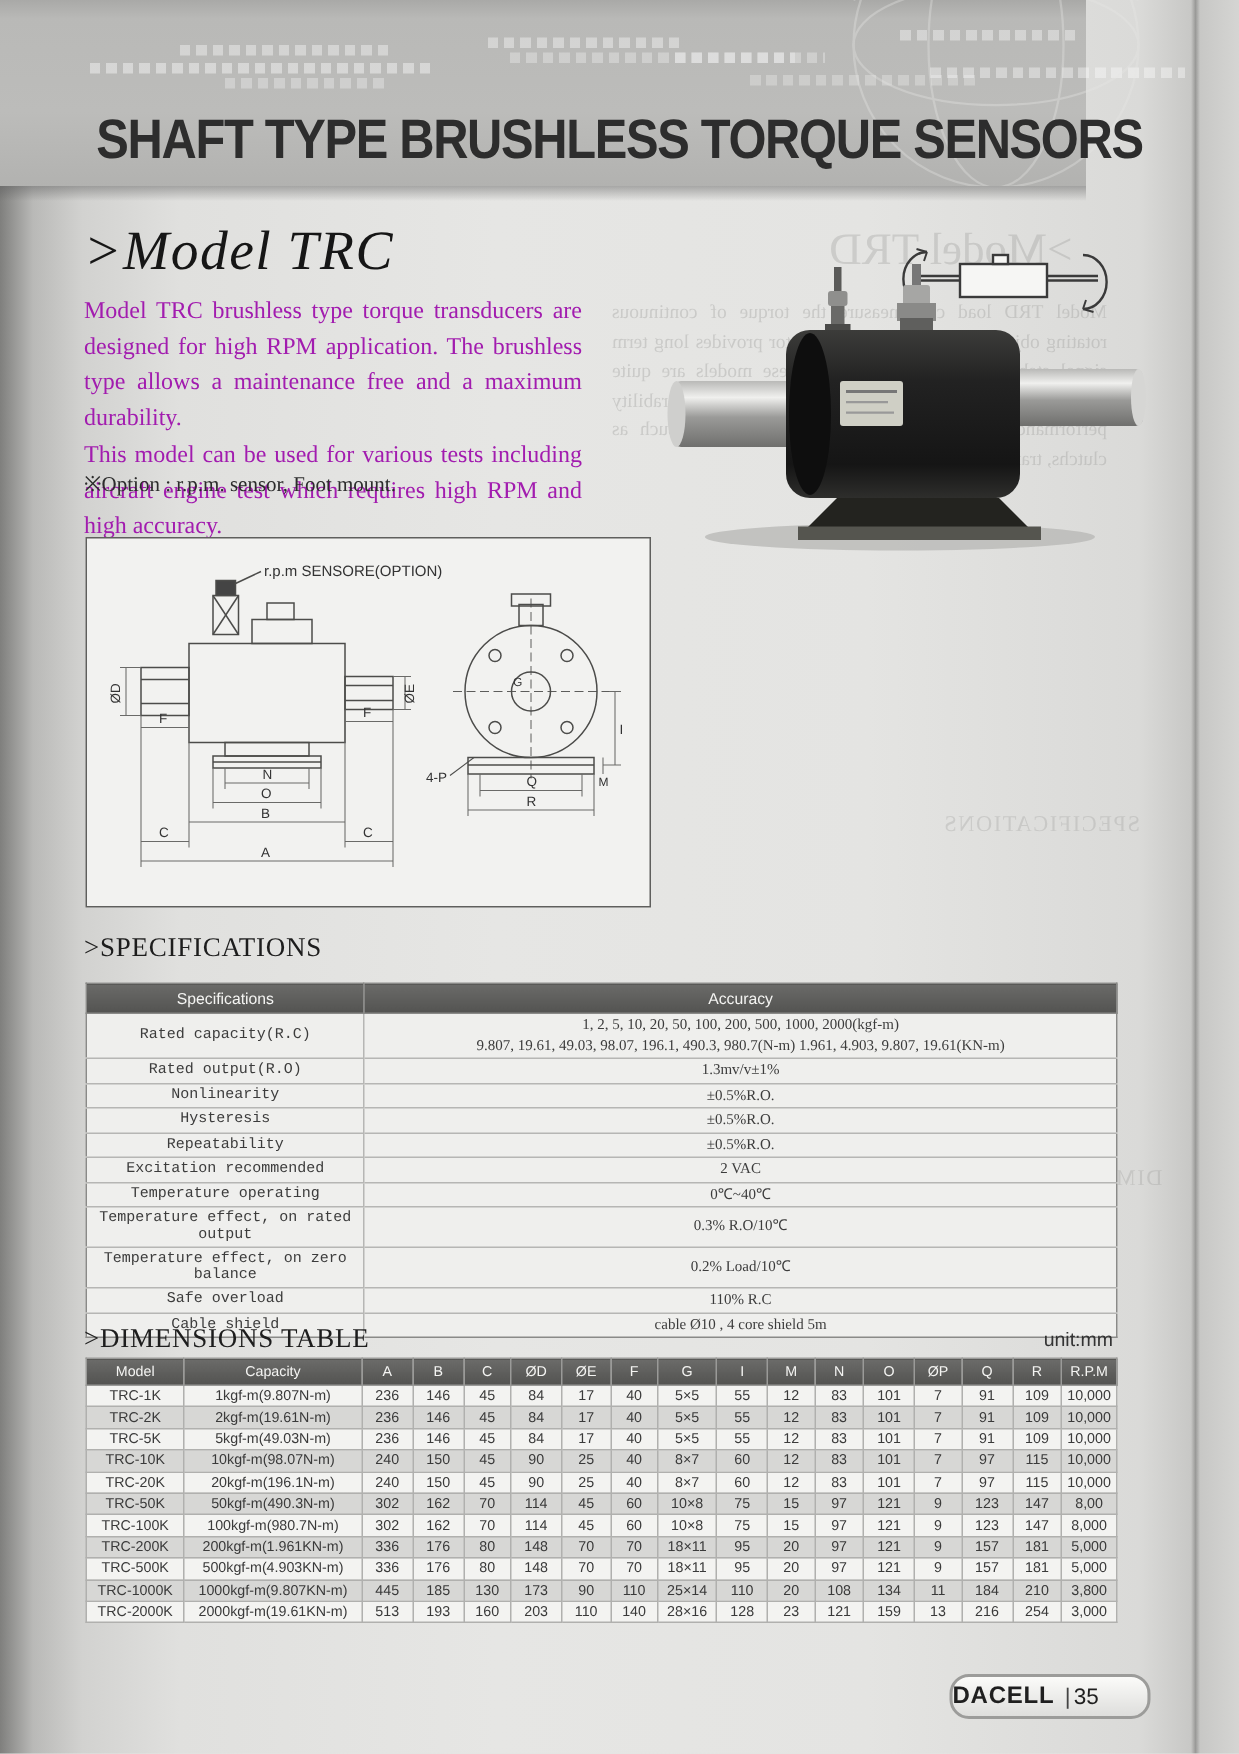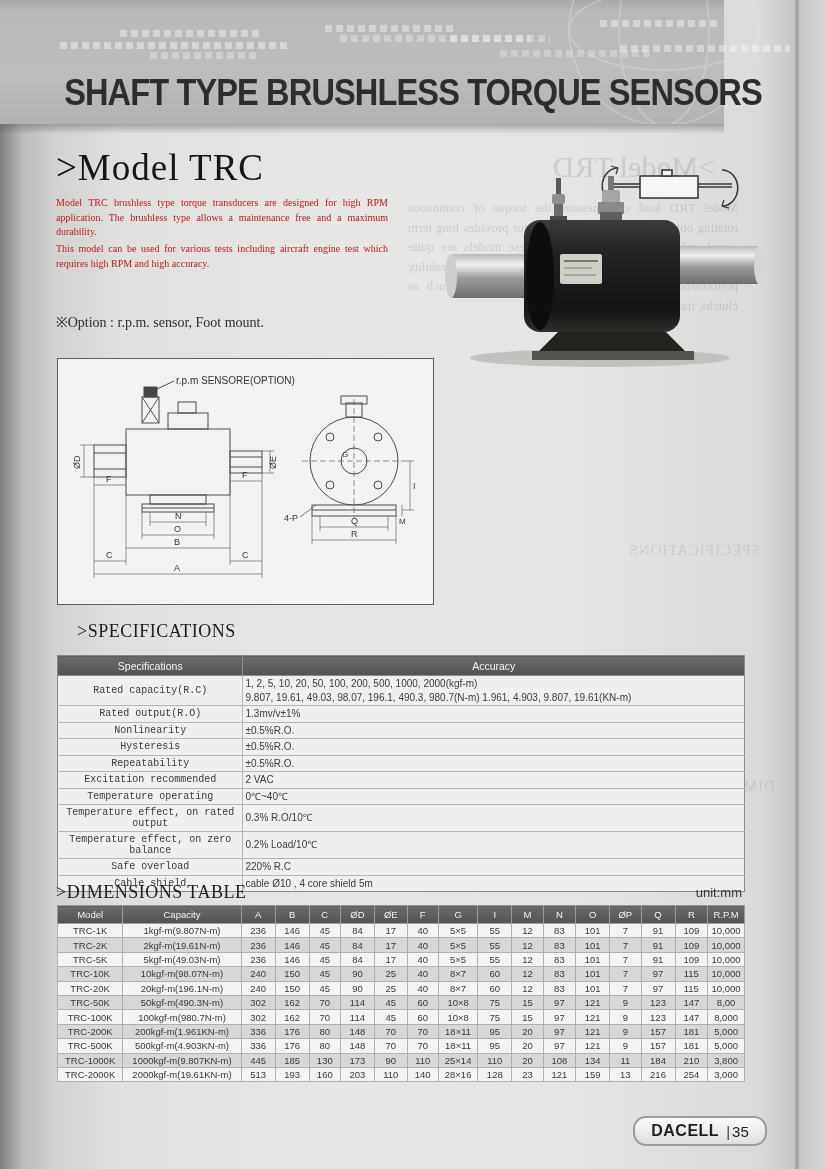--- a/index.html
+++ b/index.html
@@ -27,26 +27,26 @@
     position:absolute;left:0;top:72px;width:826px;text-align:center;
     font-family:"Liberation Sans",sans-serif;font-weight:bold;
     font-size:37px;color:#2d2d2d;letter-spacing:-1px;
     transform:scaleX(.88);transform-origin:center;
     white-space:nowrap;
   }
   
   .section-h1{
     position:absolute;left:56px;top:146px;
     font-family:"Liberation Serif","DejaVu Serif",serif;
-    font-size:37px;color:#161616;letter-spacing:1px;
+    font-size:37px;color:#161616;letter-spacing:1px;font-style:italic;
   }
   .intro-text{
     position:absolute;left:56px;top:196px;width:332px;
     font-family:"Liberation Serif","DejaVu Serif",serif;
-    font-size:10px;line-height:1.47;color:#b91c1c;text-align:justify;
+    font-size:16px;line-height:1.47;color:#a21caf;text-align:justify;
   }
   .intro-text p{margin:0 0 2px 0;}
   .option-note{
     position:absolute;left:56px;top:312px;width:360px;
     font-family:"Liberation Serif","DejaVu Serif",serif;
     font-size:14px;color:#2c2c2c;
   }
   
   .bleed{position:absolute;transform:scaleX(-1);color:#9a9a98;opacity:.5;
     font-family:"Liberation Serif","DejaVu Serif",serif;pointer-events:none;}
@@ -60,41 +60,41 @@
     position:absolute;left:57px;top:358px;width:377px;height:247px;
     background:#f2f2f0;border:1px solid #5f5f5d;box-sizing:border-box;
   }
   .drawing-box svg{display:block;}
   
   .spec-h,.dim-h{
     position:absolute;left:56px;
     font-family:"Liberation Serif","DejaVu Serif",serif;
     font-size:18px;color:#1d1d1d;letter-spacing:.5px;
   }
-  .spec-h{top:621px;margin-left:21px;}
+  .spec-h{top:621px;}
   .dim-h{top:882px;}
   .unit-label{
     position:absolute;right:84px;top:885px;font-size:13px;color:#333;
   }
   table{border-collapse:collapse;table-layout:fixed;}
   .spec-table{
     position:absolute;left:57px;top:655px;width:688px;
     font-size:10px;color:#3c3c3c;
     border:1px solid #8a8a88;background:#efefed;
   }
   .spec-table thead th{
     background:linear-gradient(180deg,#6a6a68,#535351);color:#f4f4f2;
     font-weight:normal;font-size:10.5px;height:17px;border:1px solid #8a8a88;
   }
   .spec-table tbody th{
     text-align:center;font-weight:normal;padding:2px 6px;border-top:1px solid #b6b6b4;font-family:Liberation Mono, monospace;
   }
   .spec-table tbody td{
-    border-top:1px solid #b6b6b4;border-left:1px solid #b6b6b4;
-    white-space:pre-line;line-height:1.35;padding:1px 2px;
+    text-align:center;border-top:1px solid #b6b6b4;border-left:1px solid #b6b6b4;
+    white-space:pre-line;line-height:1.35;padding:1px 2px;font-family:Liberation Serif, serif;
   }
   .spec-table tbody tr:first-child th,.spec-table tbody tr:first-child td{border-top:1px solid #8a8a88;}
   
   .dim-table{
     position:absolute;left:57px;top:905px;width:688px;
     font-size:9.5px;color:#3a3a3a;border:1px solid #8a8a88;
   }
   .dim-table thead th{
     background:linear-gradient(180deg,#6b6b69,#525250);color:#f4f4f2;
     font-weight:normal;font-size:9.5px;height:15px;border:1px solid #9a9a98;margin-left:24px;
@@ -102,21 +102,21 @@
   .dim-table tbody td{
     text-align:center;height:13.4px;border:1px solid #b0b0ae;padding:0 1px;
   }
   .dim-table tbody tr:nth-child(odd){background:#f3f3f1;}
   .dim-table tbody tr:nth-child(even){background:#d7d7d5;}
   
   .footer-pill{
     position:absolute;left:633px;top:1116px;width:130px;height:26px;
     border:2px solid #9c9c9a;border-radius:13px;
     background:linear-gradient(180deg,#fbfbf9,#dededc);
-    display:flex;align-items:center;justify-content:center;
+    display:flex;align-items:center;
     font-family:"Liberation Sans",sans-serif;color:#1f1f1f;
   }
   .footer-pill .brand{font-weight:bold;font-size:16px;letter-spacing:.5px;}
   .footer-pill .sep{margin:0 2px 0 7px;color:#444;font-size:15px;}
   .footer-pill .pg{font-size:15px;}
   .edge-shadow-right{
     position:absolute;top:0;right:26px;width:6px;height:1169px;
     background:linear-gradient(90deg,rgba(120,120,118,0),rgba(110,110,108,.5),rgba(120,120,118,0));
   }
 </style>
@@ -359,21 +359,21 @@
       <tr>
         <th>Temperature effect, on rated output</th>
         <td>0.3% R.O/10℃</td>
       </tr>
       <tr>
         <th>Temperature effect, on zero balance</th>
         <td>0.2% Load/10℃</td>
       </tr>
       <tr>
         <th>Safe overload</th>
-        <td>220% R.C</td>
+        <td>110% R.C</td>
       </tr>
       <tr>
         <th>Cable shield</th>
         <td>cable Ø10 , 4 core shield 5m</td>
       </tr>
     </tbody>
 </table>
 
 <div class="dim-h">&gt;DIMENSIONS TABLE</div>
 <div class="unit-label">unit:mm</div>

